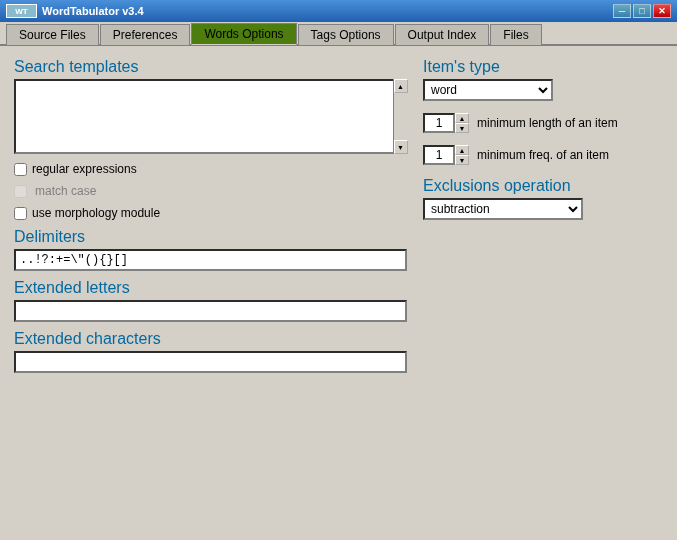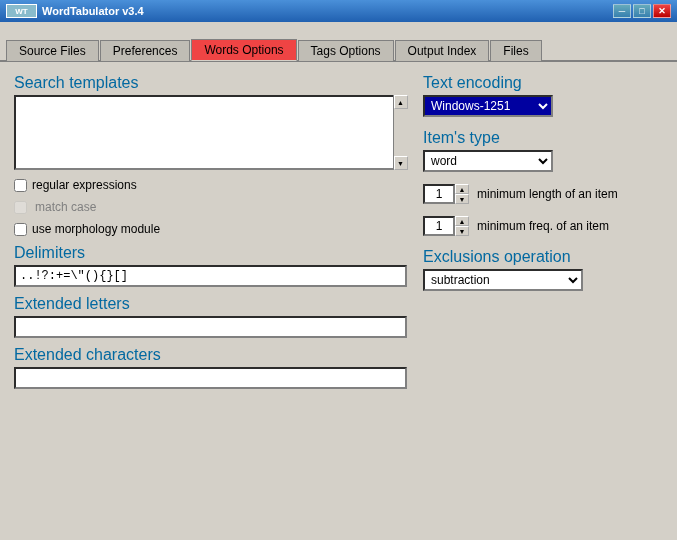--- a/index.html
+++ b/index.html
@@ -63,38 +63,38 @@
       background: #d4d0c8;
       height: calc(540px - 22px);
       display: flex;
       flex-direction: column;
     }
 
     
     .tab-bar {
       display: flex;
       align-items: flex-end;
-      padding: 16px 6px 0 6px;
+      padding: 0 6px 0 6px;
       background: #d4d0c8;
       border-bottom: 2px solid #808080;
       gap: 1px;
     }
     .tab {
       padding: 3px 12px;
       border: 1px solid #808080;
       border-bottom: none;
       background: #c0bdb5;
       cursor: pointer;
       font-size: 12px;
       color: #000;
       position: relative;
       bottom: -1px;
     }
     .tab.active {
-      background: #ef4444;
+      background: #4d7c0f;
       border-bottom: 1px solid #d4d0c8;
       font-weight: normal;
       z-index: 1;
     }
 
     
     .main-panel {
       flex: 1;
       padding: 12px 14px;
       display: flex;
@@ -317,29 +317,20 @@
 
       <div>
         <div class="section-label">Extended characters</div>
         <input type="text" class="text-input" style="">
       </div>
 
     </div>
 
     <div class="right-col">
 
-      <div>
-        <div class="section-label">Text encoding</div>
-        <select class="win-select win-select-wide" style="background:#0000a0; color:white;">
-          <option>Windows-1251</option>
-          <option>UTF-8</option>
-          <option>UTF-16</option>
-          <option>ASCII</option>
-        </select>
-      </div>
 
       <div>
         <div class="section-label">Item's type</div>
         <select class="win-select win-select-wide">
           <option>word</option>
           <option>phrase</option>
           <option>character</option>
         </select>
       </div>
 

